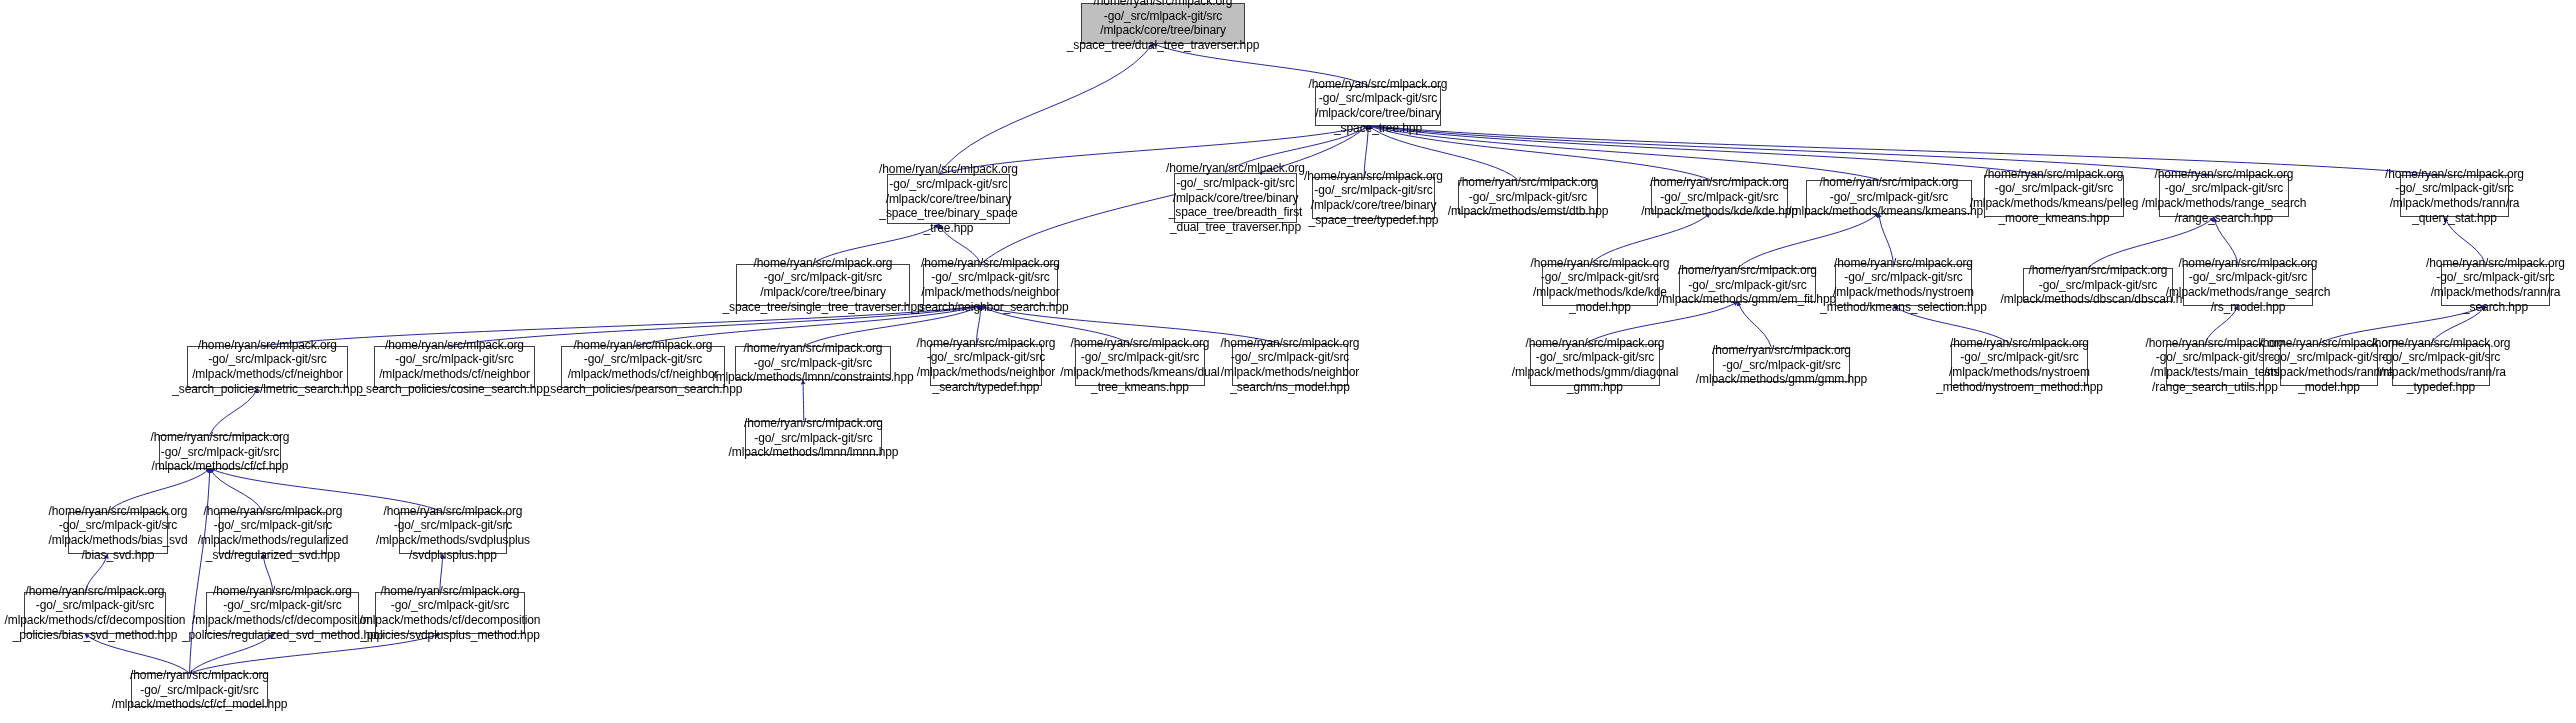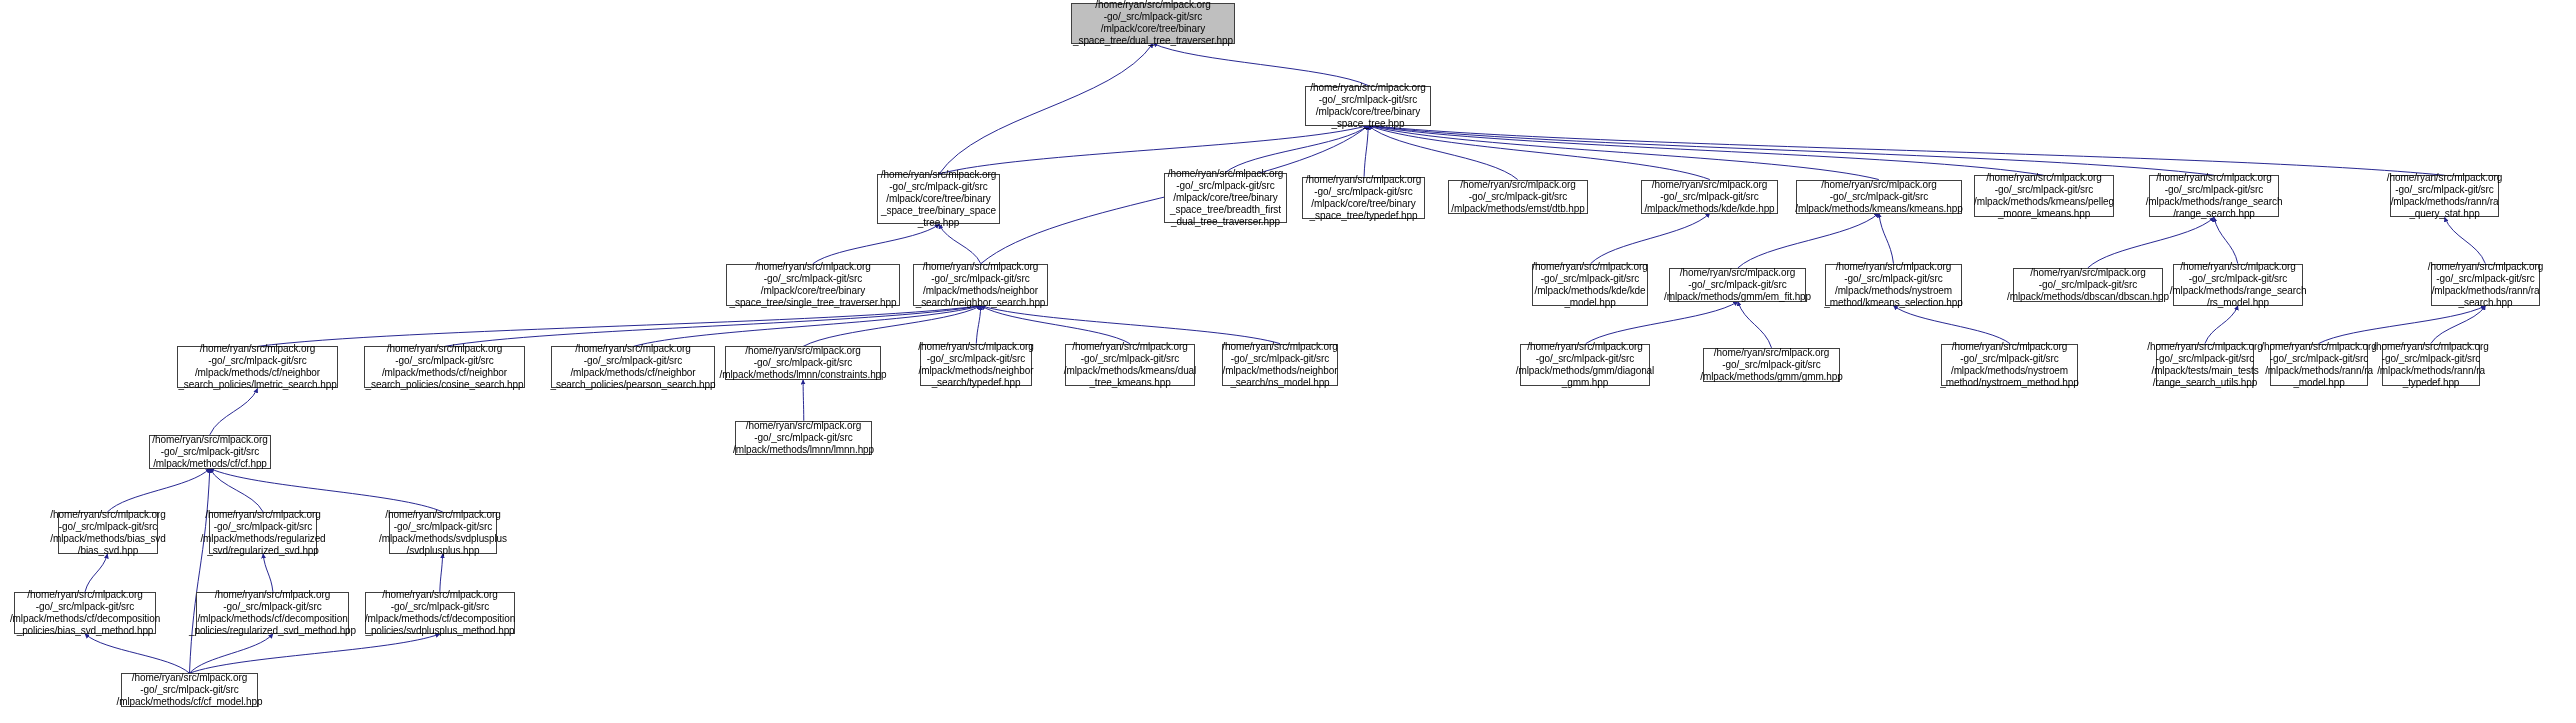--- a/index.html
+++ b/index.html
@@ -17,25 +17,26 @@
     position:absolute;
     box-sizing:border-box;
     border:0.7px solid #404040;
     background:#ffffff;
     color:#000000;
     display:flex;
     align-items:center;
     justify-content:center;
     text-align:center;
     line-height:1.22;
-    font-size:10px;
+    font-size:12px;
     letter-spacing:-0.1px;
     white-space:pre;
     padding:0.7px 2.1px;
     z-index:5;
+    margin-left:10px;
   }
   .node.root{
     background:#bfbfbf;
     border:0.7px solid #404040;
   }
   .node.thick{border-width:1.1px;}
   .node span{display:block;}
 </style>
 </head>
 <body>

